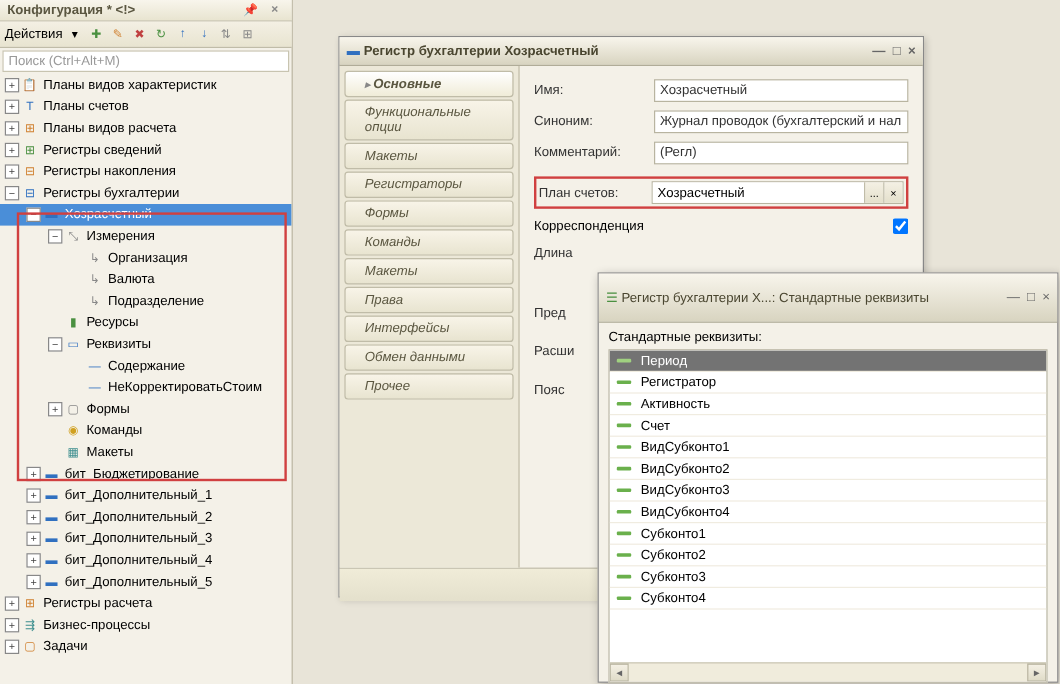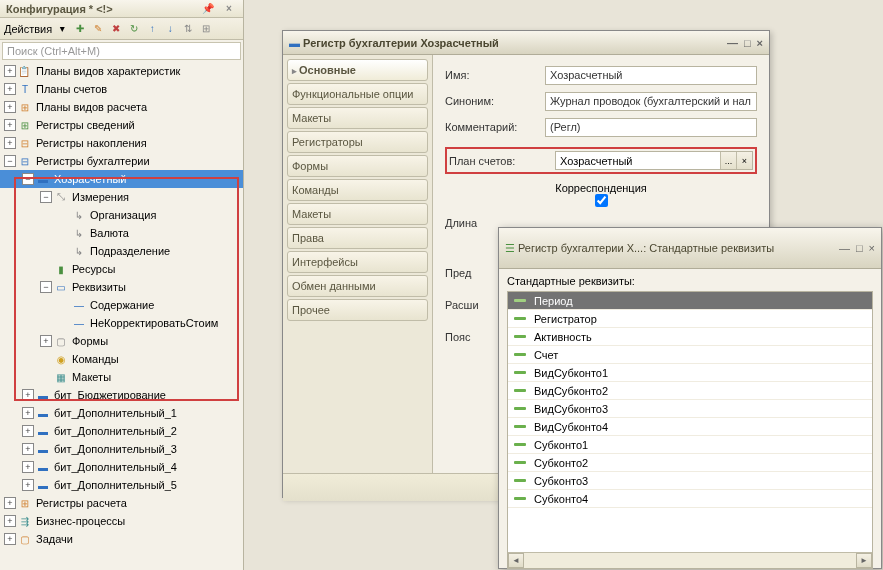--- a/index.html
+++ b/index.html
@@ -22,33 +22,33 @@
 .ind-2 { padding-left: 40px; }
 .ind-3 { padding-left: 58px; }
 .red-box { position: absolute; left: 14px; top: 177px; width: 225px; height: 224px; border: 2px solid #d04040; pointer-events: none; }
 
 
 .main-window { position: absolute; left: 282px; top: 30px; width: 488px; height: 468px; background: #f4f1e8; border: 1px solid #888; box-shadow: 2px 2px 6px rgba(0,0,0,0.2); }
 .mw-title { background: linear-gradient(#f8f5ec, #d8d4c0); height: 24px; padding: 2px 6px; border-bottom: 1px solid #b0ac98; display: flex; align-items: center; justify-content: space-between; font-weight: bold; color: #4a4630; }
 .mw-title-btns { display: flex; gap: 6px; color: #666; }
 .mw-body { display: flex; height: 418px; }
 .mw-tabs { width: 150px; background: #ece8d8; border-right: 1px solid #c0bca8; padding: 4px; }
-.mw-tab { background: linear-gradient(#f8f4e8, #e8e4d0); border: 1px solid #c0bca8; border-radius: 3px; padding: 4px 4px; margin-bottom: 2px; cursor: pointer; color: #5a5640; }
+.mw-tab { background: linear-gradient(#f8f4e8, #e8e4d0); border: 1px solid #c0bca8; border-radius: 3px; padding: 4px 16px; margin-bottom: 2px; cursor: pointer; color: #5a5640; font-style: italic; }
 .mw-tab.active { background: linear-gradient(#fff, #f0ecd8); font-weight: bold; }
 .mw-tab.active::before { content: "▸ "; color: #888; font-size: 9px; }
 .mw-form { flex: 1; padding: 10px 12px; }
 .form-row { display: flex; align-items: center; margin-bottom: 6px; height: 20px; }
 .form-label { width: 100px; color: #333; }
 .form-input { flex: 1; height: 19px; border: 1px solid #b8b4a0; background: #fff; padding: 2px 4px; color: #333; }
 .plan-schetov-row { margin-top: 10px; border: 2px solid #d04040; padding: 2px; display: flex; align-items: center; }
-.plan-schetov-row .form-label { width: 106px; }
+.plan-schetov-row .form-label { width: 94px; }
 .input-with-btns { flex: 1; display: flex; border: 1px solid #b8b4a0; background: #fff; height: 19px; }
 .input-with-btns input { flex: 1; border: none; padding: 2px 4px; outline: none; }
 .input-btn { width: 16px; border-left: 1px solid #c0bca8; background: linear-gradient(#f4f0e4, #e4e0cc); display: flex; align-items: center; justify-content: center; cursor: pointer; font-size: 9px; }
-.checkbox-row { display: flex; align-items: center; justify-content: space-between; margin-top: 8px; flex-direction: column; }
+.checkbox-row { display: flex; align-items: center; justify-content: space-between; margin-top: 8px; }
 .mw-footer { height: 28px; background: linear-gradient(#f0ecd8, #e4e0cc); border-top: 1px solid #c0bca8; display: flex; align-items: center; justify-content: flex-end; padding: 0 8px; gap: 6px; }
 .footer-btn { background: linear-gradient(#f8f4e8, #e4e0cc); border: 1px solid #b0ac98; border-radius: 3px; padding: 3px 10px; cursor: pointer; color: #444; }
 
 
 .sec-window { position: absolute; left: 498px; top: 227px; width: 384px; height: 342px; background: #f4f1e8; border: 1px solid #888; box-shadow: 2px 2px 8px rgba(0,0,0,0.3); }
 .sec-title { background: linear-gradient(#f8f5ec, #d8d4c0); height: 20px; padding: 20px 6px; border-bottom: 1px solid #b0ac98; display: flex; align-items: center; justify-content: space-between; color: #4a4630; }
 .sec-body { padding: 6px 8px; }
 .sec-list { border: 1px solid #b8b4a0; background: #fff; height: 278px; overflow: hidden; position: relative; }
 .list-item { display: flex; align-items: center; height: 18px; padding: 2px 6px; border-bottom: 1px solid #f0ece0; }
 .list-item.selected { background: #737373; color: #fff; }

